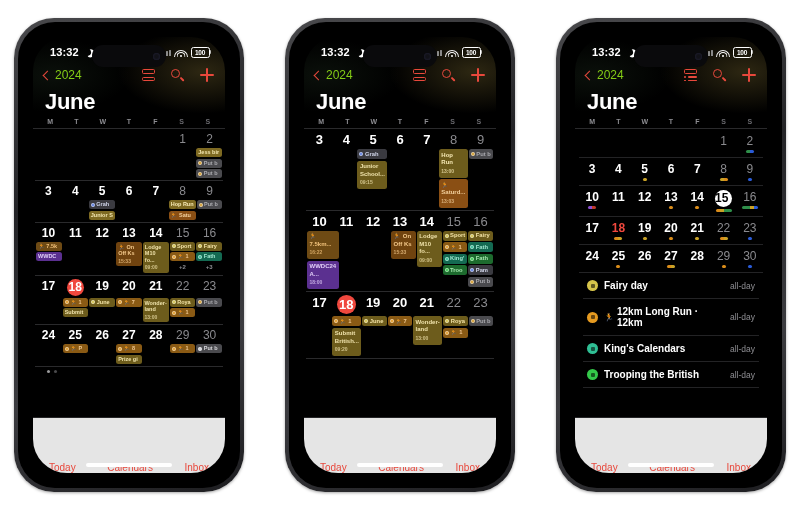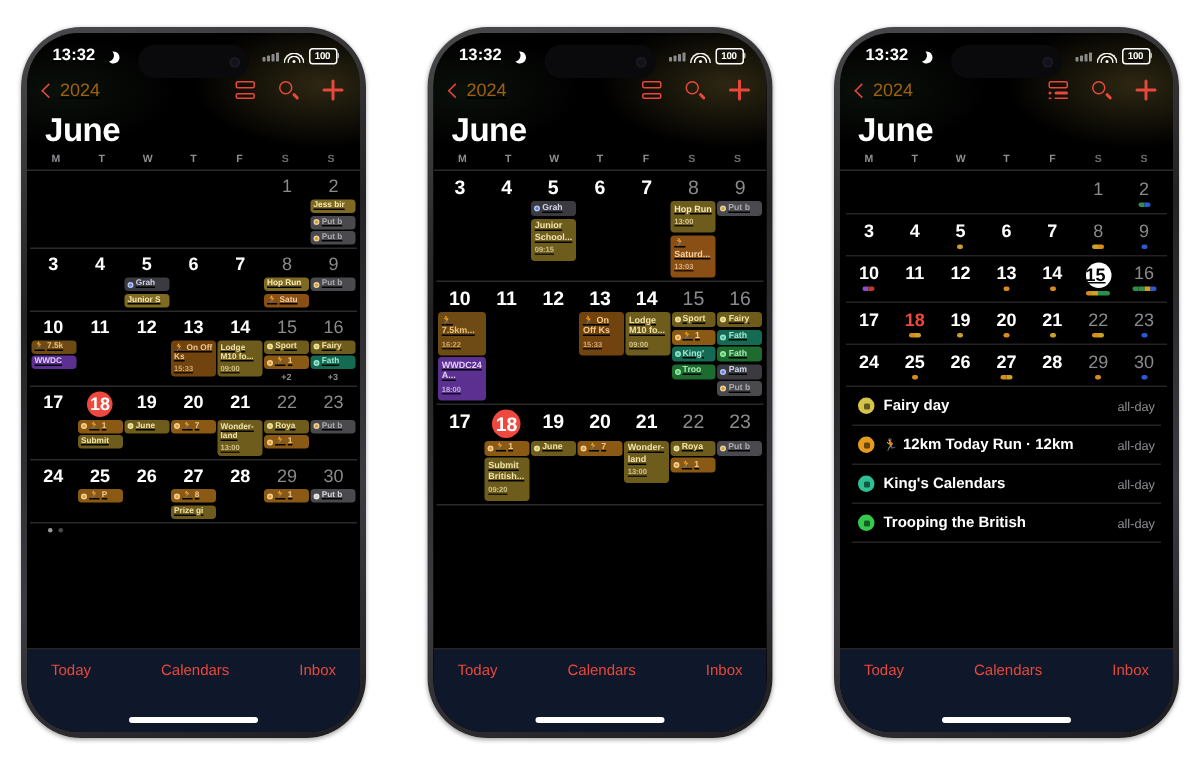--- a/index.html
+++ b/index.html
@@ -7,21 +7,21 @@
   .stage{position:relative;width:800px;height:511px;background:#fff;}
 
   
   .phone{position:absolute;top:18px;width:230px;height:474px;
          background:linear-gradient(160deg,#4a4a4d,#232326 35%,#3c3c40 70%,#1d1d20);
          border-radius:40px;padding:4px;box-sizing:border-box;
          box-shadow:0 1px 3px rgba(0,0,0,.35);}
   .phone.p1{left:14px;}
   .phone.p2{left:285px;}
   .phone.p3{left:556px;}
-  .bezel{width:100%;height:100%;background:#000;border-radius:37px;padding:0;box-sizing:border-box;text-decoration:underline;}
+  .bezel{width:100%;height:100%;background:#000;border-radius:37px;padding:15px;box-sizing:border-box;}
   .screen{position:relative;width:100%;height:100%;background:#000;border-radius:34px;
           overflow:hidden;color:#fff;}
 
   
   .glow{position:absolute;left:0;top:0;width:100%;height:96px;pointer-events:none;
         background:radial-gradient(ellipse 120px 60px at 88% 36%,rgba(150,130,60,.30),transparent 70%),
                    radial-gradient(ellipse 110px 52px at 10% 40%,rgba(60,90,60,.18),transparent 70%);}
 
   
   .statusbar{position:relative;height:26px;display:flex;align-items:center;
@@ -47,21 +47,21 @@
   .batt .cap{width:1px;height:4px;background:#fff;border-radius:0 1px 1px 0;margin-left:.5px;opacity:.7}
 
   .dynamic-island{position:absolute;left:50%;top:8px;transform:translateX(-50%);
                   width:74px;height:22px;background:#0a0a0c;border-radius:12px;z-index:6;
                   display:flex;align-items:center;justify-content:flex-end;padding-right:6px;box-sizing:border-box;}
   .di-cam{width:7px;height:7px;border-radius:50%;background:#121218;box-shadow:inset 0 0 2px #2b2b45;}
 
   
   .navbar{position:relative;display:flex;align-items:center;justify-content:space-between;
           height:24px;padding:0 11px;box-sizing:border-box;z-index:4;}
-  .back{display:flex;align-items:center;gap:3px;color:#a16207;font-size:12px;cursor:pointer;}
+  .back{display:flex;align-items:center;gap:3px;color:#84cc16;font-size:12px;cursor:pointer;}
   .chev{width:6px;height:6px;border-left:1.8px solid #e8483c;border-bottom:1.8px solid #e8483c;
         transform:rotate(45deg);display:inline-block;margin-right:1px;}
   .navicons{display:flex;align-items:center;gap:16px;}
   .icon-btn{cursor:pointer;display:flex;align-items:center;justify-content:center;}
   .ico-multi{width:13px;height:12px;position:relative;}
   .ico-multi span{position:absolute;left:0;width:13px;height:4.5px;border:1.3px solid #e8483c;
                   border-radius:1.5px;box-sizing:border-box;}
   .ico-multi span:nth-child(1){top:0}
   .ico-multi span:nth-child(2){bottom:0}
   .ico-list{width:13px;height:12px;position:relative;}
@@ -135,22 +135,22 @@
   .evitem .cdot .inner{width:4px;height:4px;border-radius:1px;background:rgba(0,0,0,.55);}
   .evitem .etitle{font-size:10px;font-weight:600;flex:1;display:flex;align-items:center;gap:3px;}
   .evitem .eall{font-size:8.5px;color:#8e8e93;}
   .runglyph{font-size:8px;}
 
   
   .pagedots{display:flex;justify-content:flex-start;gap:4px;padding:3px 0 2px 14px;}
   .pagedots i{width:3px;height:3px;border-radius:50%;background:#4a4a4c;display:block;}
   .pagedots i.on{background:#9a9a9c;}
   .tabbar{position:absolute;left:0;bottom:0;width:100%;height:56px;
-          background:#0f172a;border-top:.7px solid #252527;
-          display:flex;align-items:flex-start;justify-content:space-between;
+          background:#e5e5e5;border-top:.7px solid #252527;
+          display:flex;align-items:flex-end;justify-content:space-between;
           padding:9px 16px 0;box-sizing:border-box;}
   .tabbar span{color:#e8483c;font-size:10px;cursor:pointer;}
   .homebar{position:absolute;left:50%;bottom:6px;transform:translateX(-50%);
            width:86px;height:4px;border-radius:3px;background:#fff;}
   .content{position:relative;height:calc(100% - 42px);overflow:hidden;}
 </style>
 </head>
 <body>
 
 <div class="stage">
@@ -1001,21 +1001,21 @@
                   <span>Fairy day</span>
                 </span>
                 <span class="eall">all-day</span>
               </div>
               <div class="evitem">
                 <span class="cdot" style="background: rgb(229, 154, 32);">
                   <span class="inner"></span>
                 </span>
                 <span class="etitle">
                   <span class="runglyph">🏃</span>
-                  <span>12km Today Run · 12km</span>
+                  <span>12km Long Run · 12km</span>
                 </span>
                 <span class="eall">all-day</span>
               </div>
               <div class="evitem">
                 <span class="cdot" style="background: rgb(47, 191, 148);">
                   <span class="inner"></span>
                 </span>
                 <span class="etitle">
                   <span>King's Calendars</span>
                 </span>

